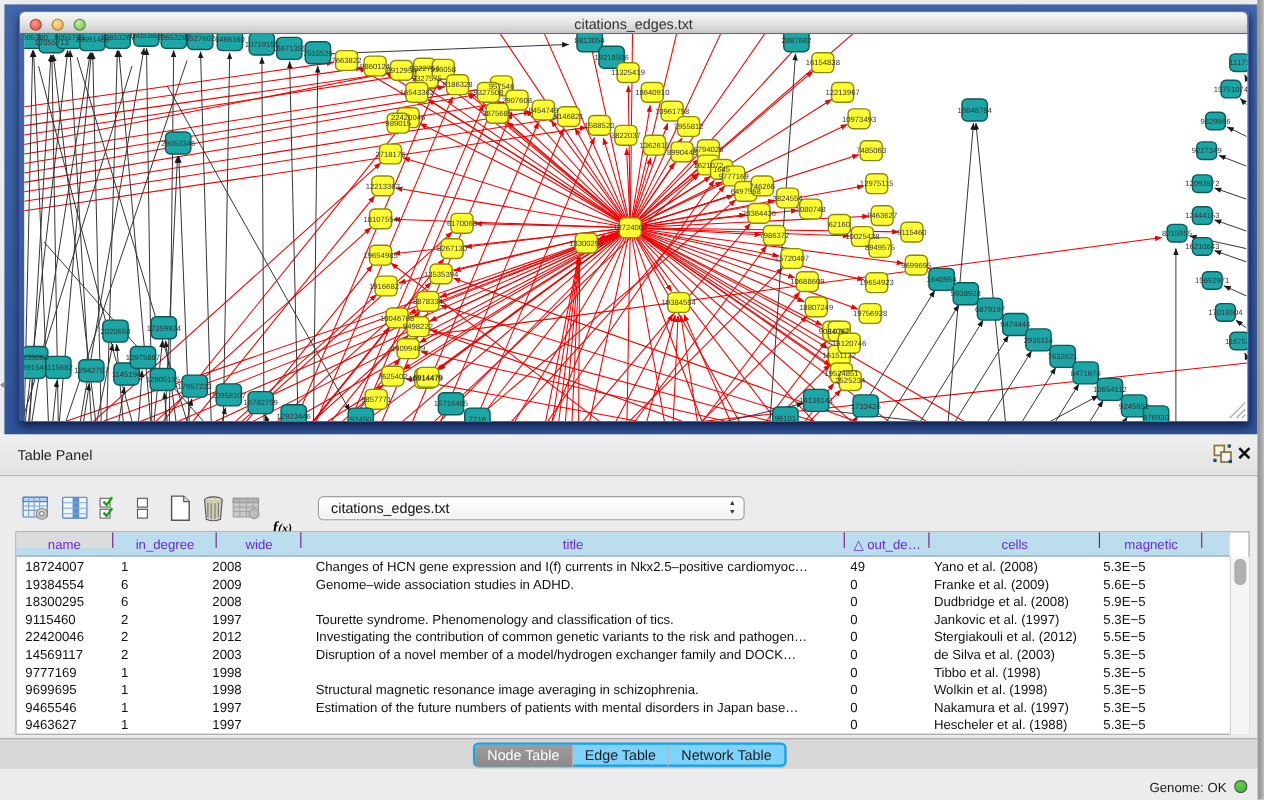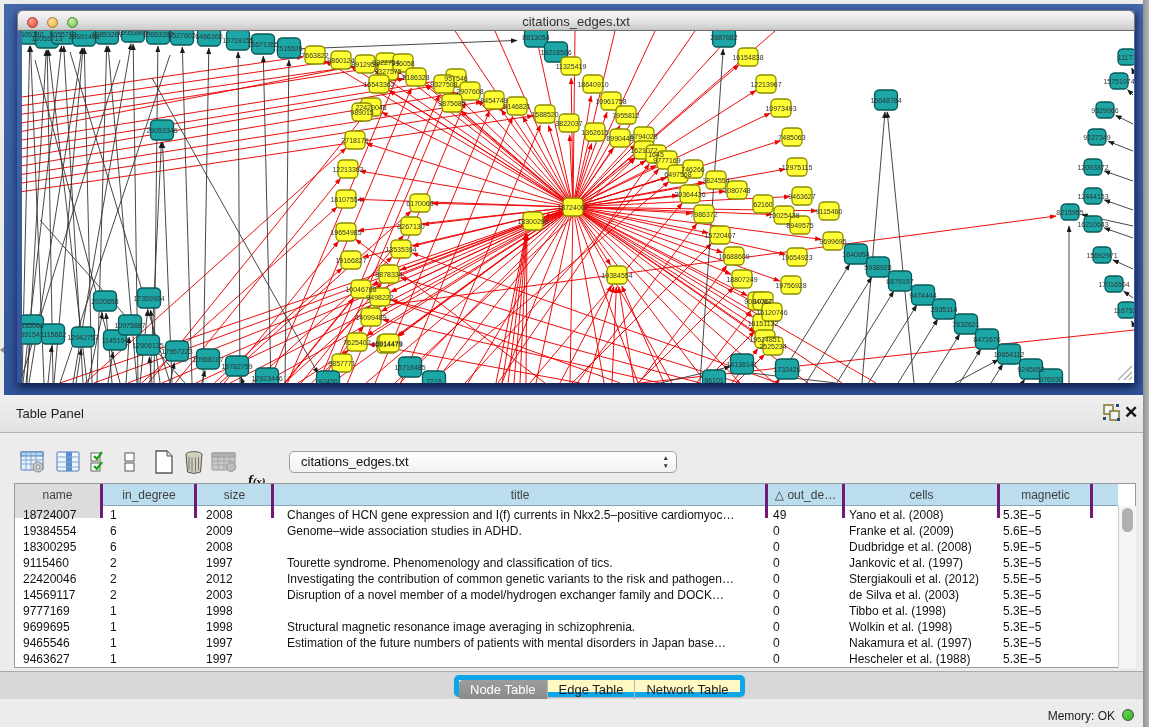--- a/index.html
+++ b/index.html
@@ -19,32 +19,32 @@
 #tp-head{position:absolute;left:0;top:395px;width:1143px;height:38px;
   background:linear-gradient(180deg,#f0f0f0,#e2e2e2);border-bottom:1px solid #b2b2b2}
 #tp-head .t{position:absolute;left:16px;top:11px;font-size:13px;color:#1e1e1e}
 #tp-body{position:absolute;left:0;top:434px;width:1143px;height:293px;background:#ececec}
 .tbi{position:absolute;top:450px}
 #dd{position:absolute;left:289px;top:451px;width:388px;height:22px;background:linear-gradient(180deg,#fff,#f2f2f2);
   border:1px solid #a0a0a0;border-radius:5px;font-size:13px;color:#111;line-height:20px;padding-left:11px}
 #dd .sp{position:absolute;right:7px;top:2px;font-size:6.5px;color:#333;line-height:8px;text-align:center}
 #tbl{position:absolute;left:14px;top:483px;width:1122px;height:185px;background:#fff;border:1px solid #9a9a9a}
 #thead{position:absolute;left:0;top:0;width:1103px;height:22px;background:#bcdded;border-bottom:1px solid #89a5b5}
-#thead .hc{position:absolute;top:0;height:34px;border-right:3px solid #701a75;text-align:center;
-  font-size:12px;color:#404040;line-height:22px}
+#thead .hc{position:absolute;top:0;height:14px;border-right:1px solid #701a75;text-align:center;
+  font-size:12px;color:#6d28d9;line-height:22px}
 #rows{position:absolute;left:0;top:23px;width:1103px}
 .trow{position:relative;height:16px;font-size:12px;color:#111;white-space:nowrap}
 .trow div{position:absolute;top:0;height:16px;line-height:16px;overflow:hidden}
-.c0{left:8px;width:80px}.c1{left:95px;width:60px}.c2{left:191px;width:60px}
+.c0{left:8px;width:80px}.c1{left:95px;width:60px}.c2{left:178px;width:60px}
 .c3{left:272px;width:480px}.c4{left:758px;width:65px}.c5{left:834px;width:150px}
 .c6{left:988px;width:88px}
 #vsb{position:absolute;left:1103px;top:22px;width:18px;height:162px;background:#f5f5f5;border-left:1px solid #d0d0d0}
 #vsb .th{position:absolute;left:3px;top:2px;width:11px;height:24px;background:#b0b0b0;border-radius:6px}
 #tabs{position:absolute;left:0;top:671px;width:1143px;height:28px;background:#d8d8d8;border-top:1px solid #a8a8a8}
-#seg{position:absolute;left:454px;top:3px;height:22px;border:5px solid #0ea5e9;border-radius:5px;background:#fef9c3;
+#seg{position:absolute;left:430px;top:3px;height:22px;border:2px solid #0ea5e9;border-radius:5px;background:#7dd3fc;
   box-shadow:0 1px 1px rgba(0,0,0,.15)}
 #seg div{float:left;height:20px;line-height:20px;font-size:13px;padding:0 11px;color:#1c1c1c}
 #seg .sel{background:linear-gradient(180deg,#9d9d9d,#8a8a8a);color:#fff;border-radius:4px 0 0 4px}
 #seg .mid{border-left:1px solid #b5b5b5;border-right:1px solid #b5b5b5}
 #status{position:absolute;left:0;top:699px;width:1143px;height:28px;background:#ececec}
 #mem{position:absolute;right:28px;top:10px;font-size:12px;color:#1a1a1a}
 #memdot{position:absolute;right:9px;top:10px;width:12px;height:12px;border-radius:50%;
   background:radial-gradient(circle at 35% 30%,#5ed04a,#2eb822);border:1.5px solid #4a4a4a}
 #lft-arr{position:absolute;left:0px;top:347px;width:0;height:0;
   border-top:3px solid transparent;border-bottom:3px solid transparent;border-right:4px solid #8a8a8a}
@@ -625,21 +625,21 @@
  <path d="M1 11h23M1 15h23M7 3v17M13 3v17M19 3v17" stroke="#a5a5a5"></path>
  <circle cx="20" cy="17" r="4.5" fill="#bbb" stroke="#999"></circle>
 </svg>
 <div class="tbi" style="left:248px;top:473px;font:italic bold 14px 'Liberation Serif',serif;color:#000000">f<span style="font-size:11px">(x)</span></div>
 
 <div id="dd">citations_edges.txt<span class="sp">▲<br>▼</span></div>
 <div id="tbl">
  <div id="thead">
   <div class="hc" style="left:0;width:88px;background:#dcdcdc">name</div>
   <div class="hc" style="left:89px;width:93px">in_degree</div>
-  <div class="hc" style="left:183px;width:76px">size</div>
+  <div class="hc" style="left:183px;width:76px">wide</div>
   <div class="hc" style="left:260px;width:493px">title</div>
   <div class="hc" style="left:754px;width:76px">△ out_de…</div>
   <div class="hc" style="left:831px;width:154px">cells</div>
   <div class="hc" style="left:986px;width:92px">magnetic</div>
  </div>
  <div id="rows">
 <div class="trow">
         <div class="c0">18724007</div>
         <div class="c1">1</div>
         <div class="c2">2008</div>
@@ -732,15 +732,15 @@
     </div>
 </div>
 <div id="tabs">
     <div id="seg">
       <div class="sel">Node Table</div>
       <div class="mid">Edge Table</div>
       <div>Network Table</div>
     </div>
   </div>
 <div id="status">
-    <div id="mem">Memory: OK</div>
+    <div id="mem">Genome: OK</div>
     <div id="memdot"></div>
   </div>
 <div id="lft-arr"></div>
 </body></html>

